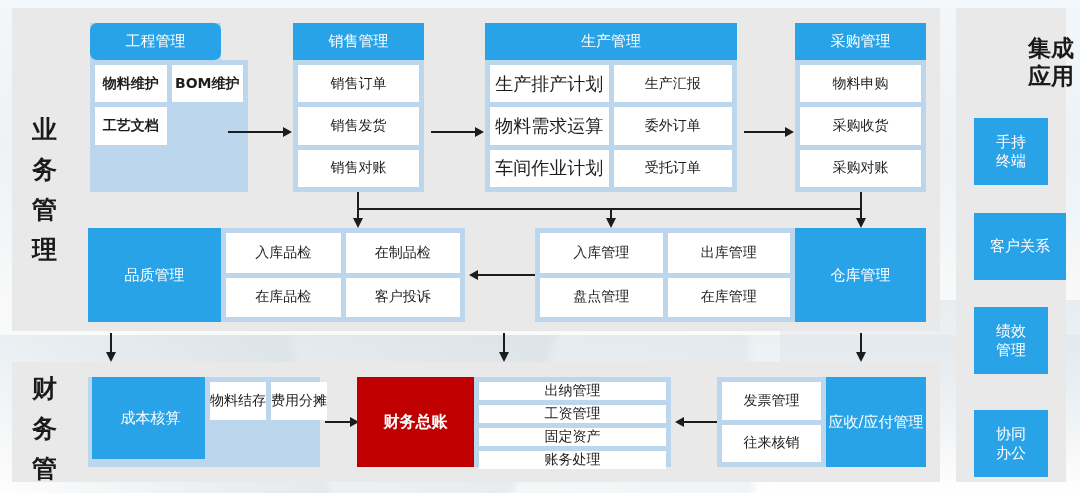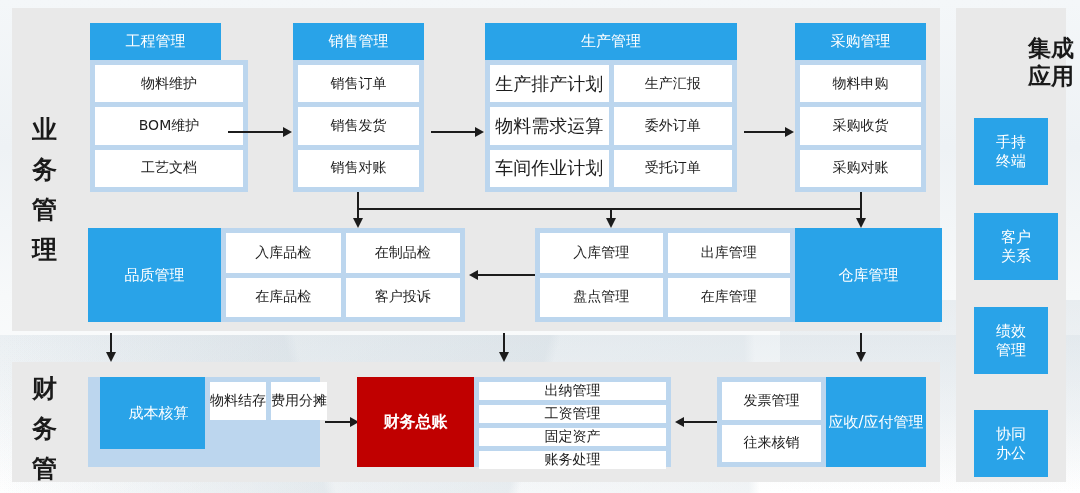--- a/index.html
+++ b/index.html
@@ -139,22 +139,22 @@
 
 <div id="bg-wash"></div>
 
 <div id="stage">
 
   <div class="panel" style="left:12px;top:8px;width:928px;height:323px;"></div>
 
   <div class="row-label" style="left:32px;top:110px;">业务管理</div>
 
   <div class="group" style="left:90px;top:23px;width:131px;height:169px;"></div>
-  <div class="ghead" style="left:90px;top:23px;width:131px;height:37px;">工程管理</div>
-  <div class="gbody" style="left:90px;top:60px;width:158px;height:132px;grid-template-columns:1fr;grid-template-rows:repeat(3,1fr);">
+  <div class="ghead" style="left:90px;top:23px;width:131px;height:37px;border-radius:7px;">工程管理</div>
+  <div class="gbody" style="left:90px;top:60px;width:158px;height:132px;grid-template-columns:1fr 1fr;grid-template-rows:repeat(3,1fr);font-weight:bold;">
     <div class="cell">物料维护</div>
     <div class="cell">BOM维护</div>
     <div class="cell">工艺文档</div>
   </div>
 
   <div class="hline" style="left:228px;top:131px;width:55px;"></div>
   <div class="arrow arrow-r" style="left:283px;top:127px;"></div>
 
   <div class="group" style="left:293px;top:23px;width:131px;height:169px;"></div>
   <div class="ghead" style="left:293px;top:23px;width:131px;height:37px;">销售管理</div>
@@ -213,37 +213,37 @@
   <div class="hline" style="left:478px;top:274px;width:57px;"></div>
   <div class="arrow arrow-l" style="left:469px;top:270px;"></div>
 
   <div class="group" style="left:535px;top:228px;width:391px;height:94px;"></div>
   <div class="gbody" style="left:535px;top:228px;width:260px;height:94px;grid-template-columns:1fr 1fr;grid-template-rows:1fr 1fr;">
     <div class="cell">入库管理</div>
     <div class="cell">出库管理</div>
     <div class="cell">盘点管理</div>
     <div class="cell">在库管理</div>
   </div>
-  <div class="sidelabel" style="left:795px;top:228px;width:147px;height:94px;">仓库管理</div>
+  <div class="sidelabel" style="left:795px;top:228px;width:131px;height:94px;">仓库管理</div>
 
   <div class="vline" style="left:110px;top:333px;height:22px;"></div>
   <div class="arrow arrow-d" style="left:106px;top:352px;"></div>
 
   <div class="vline" style="left:503px;top:333px;height:22px;"></div>
   <div class="arrow arrow-d" style="left:499px;top:352px;"></div>
 
   <div class="vline" style="left:860px;top:333px;height:22px;"></div>
   <div class="arrow arrow-d" style="left:856px;top:352px;"></div>
 
   <div class="panel" style="left:12px;top:362px;width:928px;height:120px;"></div>
 
   <div class="row-label" style="left:32px;top:369px;">财务管理</div>
 
   <div class="group" style="left:88px;top:377px;width:232px;height:90px;"></div>
-  <div class="sidelabel" style="left:100px;top:377px;width:117px;height:72px;">成本核算</div>
+  <div class="sidelabel" style="left:92px;top:377px;width:117px;height:82px;">成本核算</div>
   <div class="gbody" style="left:205px;top:377px;width:115px;height:90px;grid-template-columns:1fr 1fr;grid-template-rows:1fr 1fr;">
     <div class="cell">物料结存</div>
     <div class="cell">费用分摊</div>
   </div>
 
   <div class="hline" style="left:325px;top:421px;width:25px;"></div>
   <div class="arrow arrow-r" style="left:350px;top:417px;"></div>
 
   <div class="redblock" style="left:357px;top:377px;width:117px;height:90px;">财务总账</div>
   <div class="group" style="left:474px;top:377px;width:197px;height:90px;"></div>
@@ -272,21 +272,21 @@
       <div>集成</div>
       <div>应用</div>
     </div>
   </div>
 
   <div class="side-item" style="left:974px;top:118px;width:74px;height:67px;flex-direction:column;">
     <span>手持</span>
     <span>终端</span>
   </div>
 
-  <div class="side-item" style="left:974px;top:213px;width:84px;height:67px;flex-direction:column;">
+  <div class="side-item" style="left:974px;top:213px;width:92px;height:67px;flex-direction:row;">
     <span>客户</span>
     <span>关系</span>
   </div>
 
   <div class="side-item" style="left:974px;top:307px;width:74px;height:67px;flex-direction:column;">
     <span>绩效</span>
     <span>管理</span>
   </div>
 
   <div class="side-item" style="left:974px;top:402px;width:74px;height:67px;flex-direction:column;margin-top:8px;">

